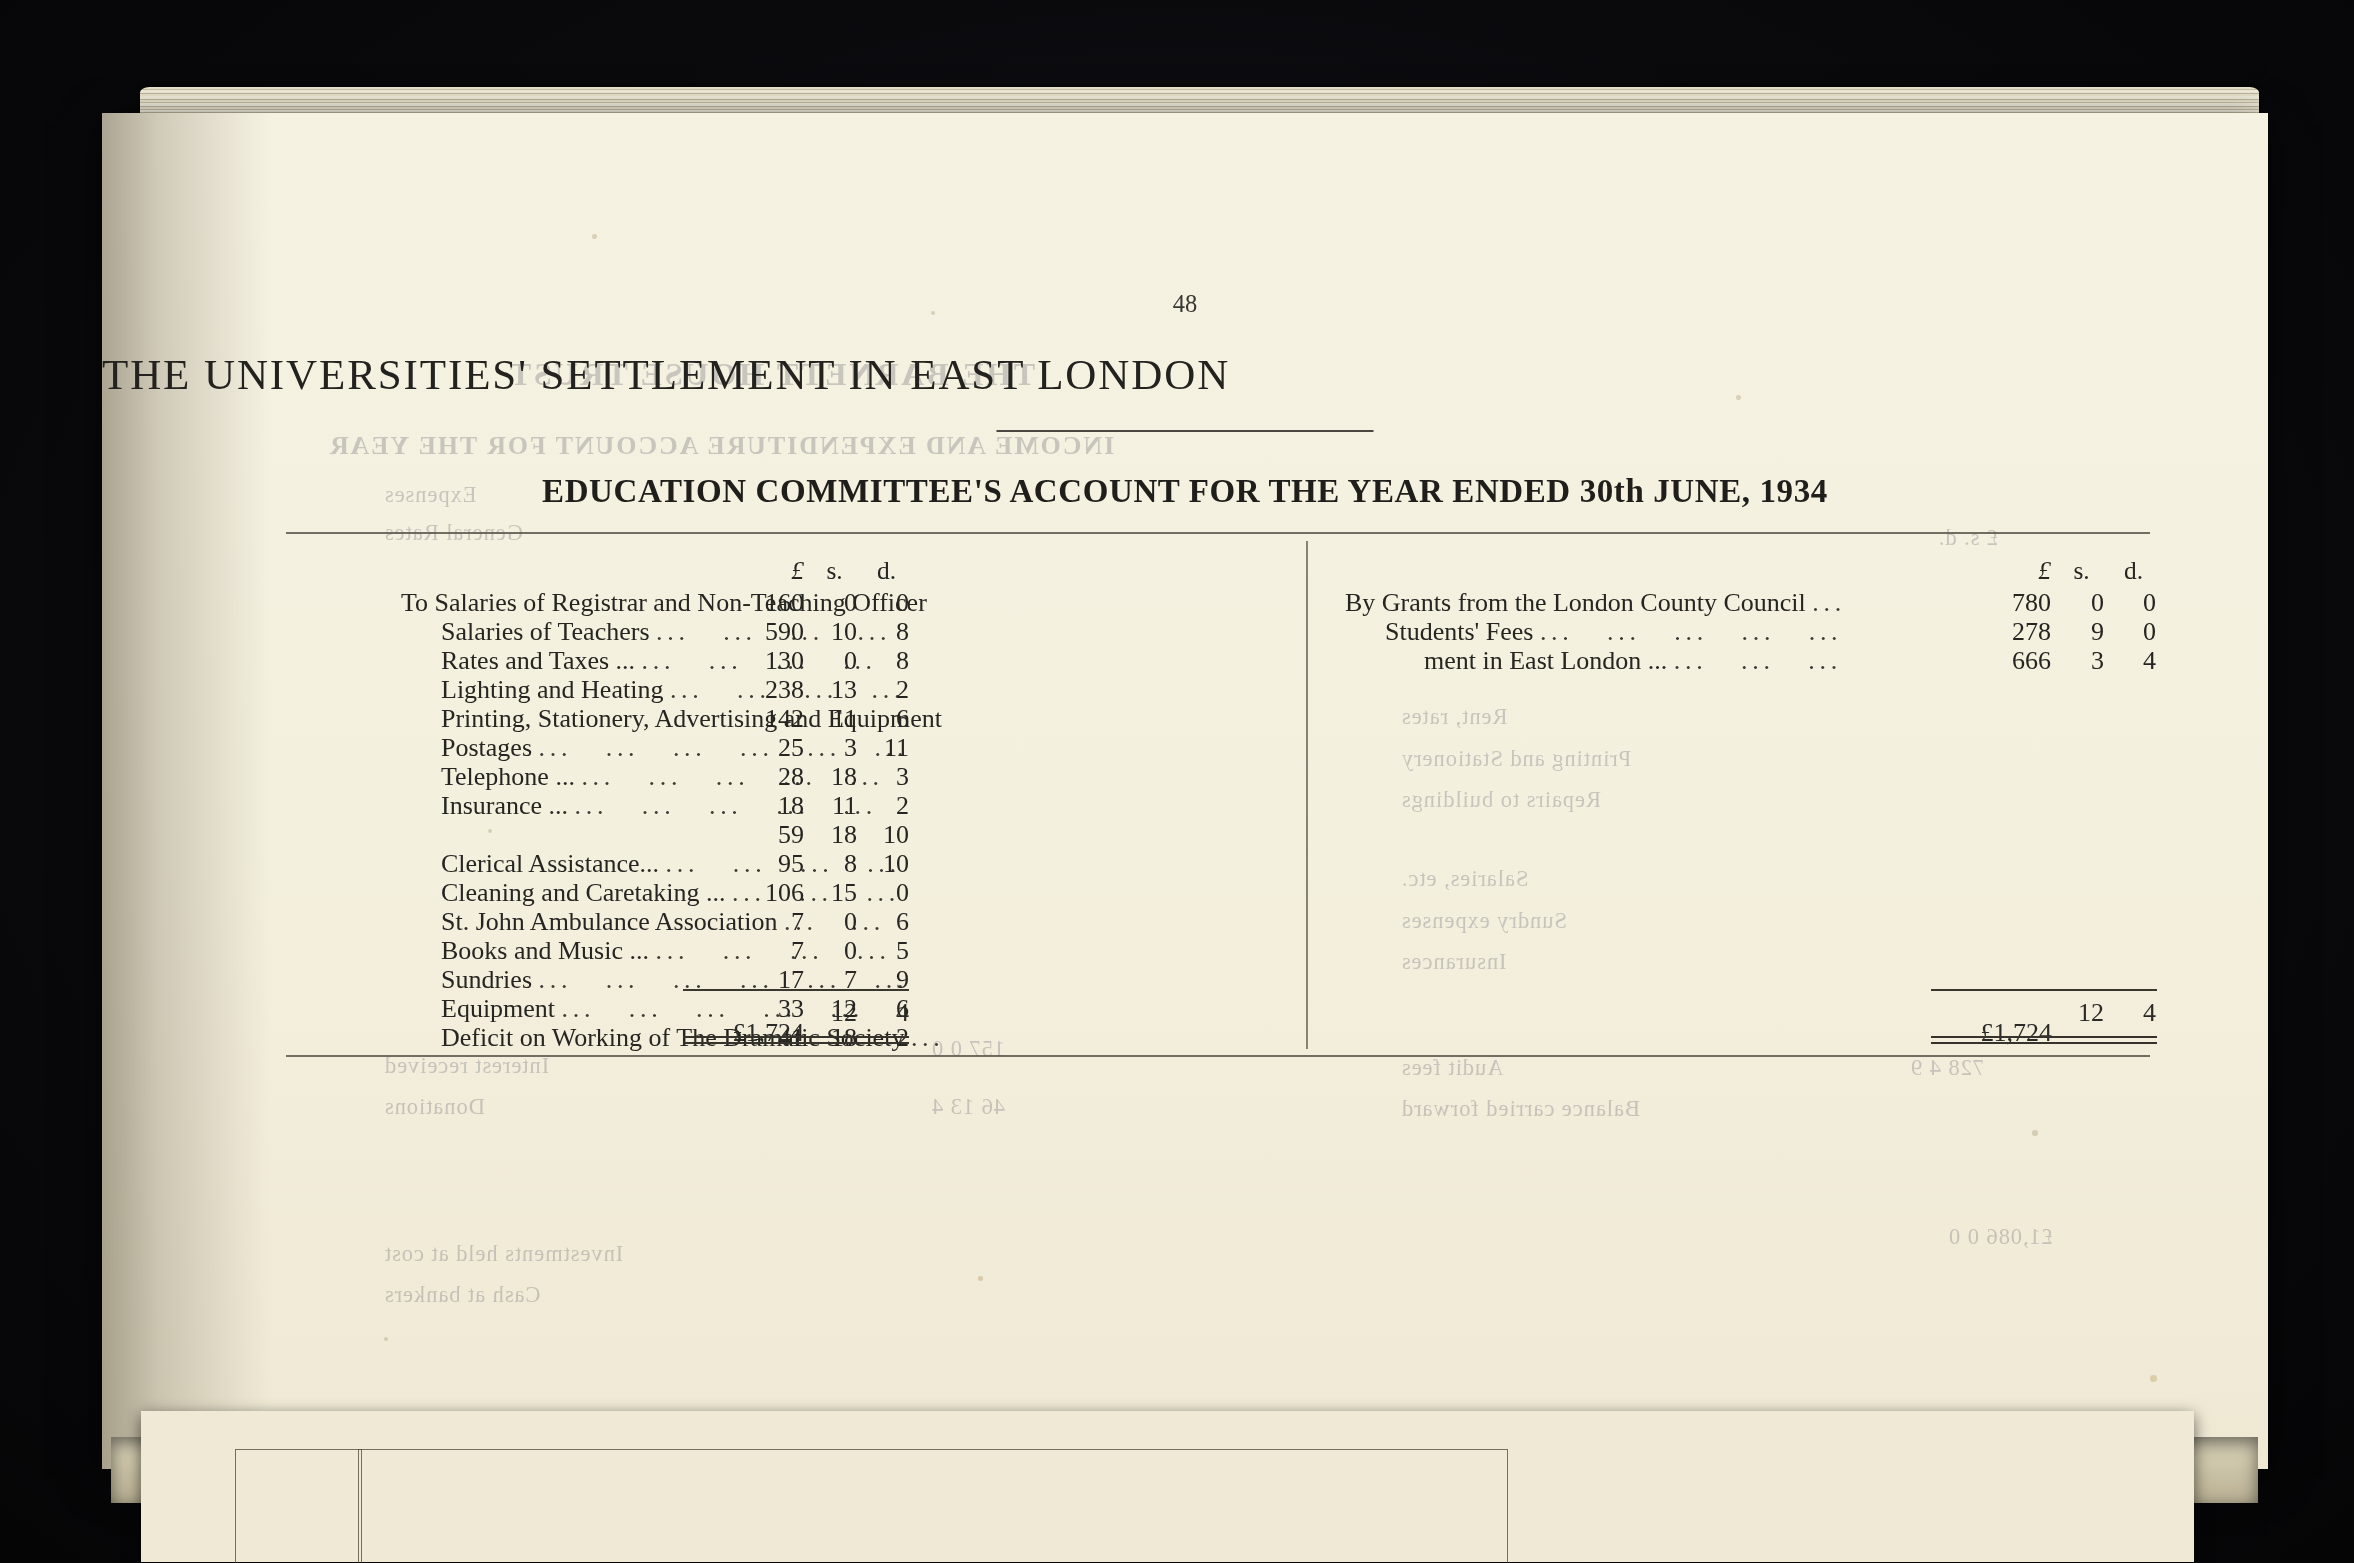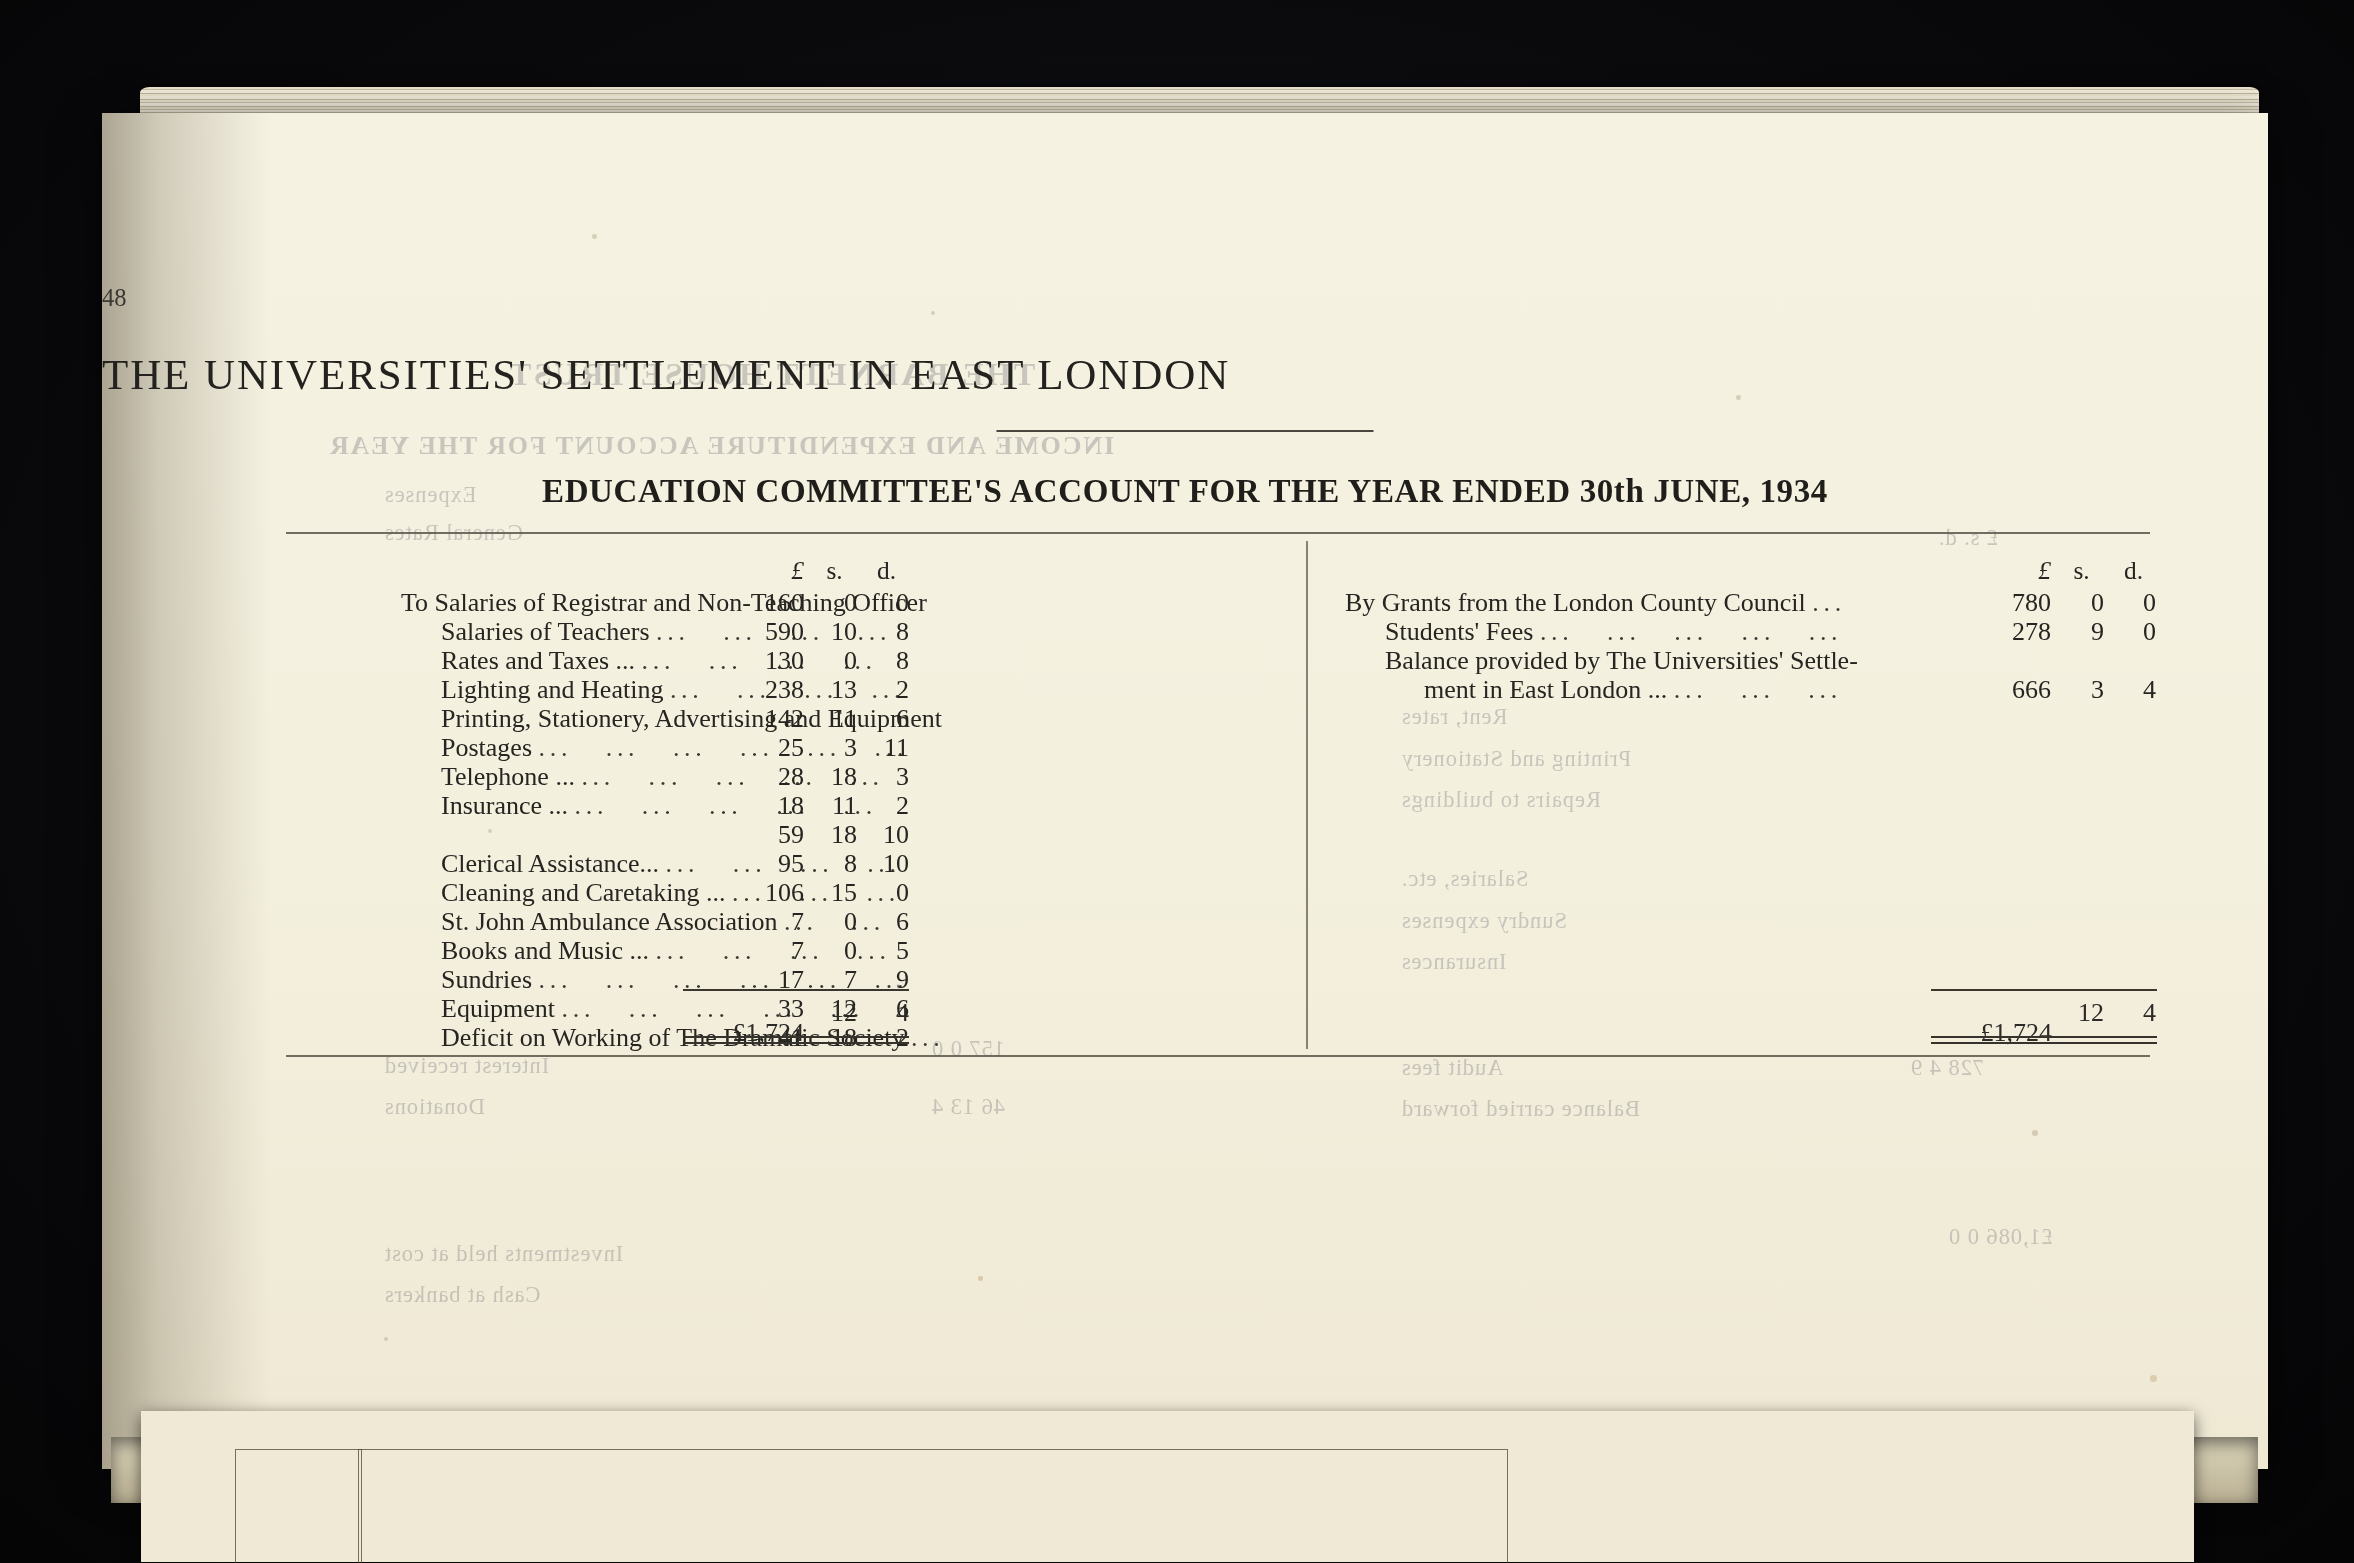--- a/index.html
+++ b/index.html
@@ -119,23 +119,24 @@
   
   #content {
     position: absolute;
     left: 0; top: 0;
     width: 2166px; height: 1356px;
     color: #2b2a26;
   }
 
   .page-number {
     position: absolute;
-    top: 171px;
+    top: 177px;
     left: 0;
     width: 2166px;
+    text-align: center;
     font-size: 24.5px;
     color: #3a3832;
   }
 
   .doc-title {
     position: absolute;
     top: 237px;
     left: 0;
     width: 2166px;
     text-align: left;
@@ -481,23 +482,20 @@
             <span class="amt-d">0</span>
           </div>
 
           <div class="row">
             <span class="desc indent"><span>Students' Fees</span> <span class="dots">...&nbsp;&nbsp;&nbsp;...&nbsp;&nbsp;&nbsp;...&nbsp;&nbsp;&nbsp;...&nbsp;&nbsp;&nbsp;...</span></span>
             <span class="amt-l">278</span>
             <span class="amt-s">9</span>
             <span class="amt-d">0</span>
           </div>
 
-          <div class="row">
-            <span class="desc indent">Balance provided by The Universities' Settle-</span>
-          </div>
 
           <div class="row">
             <span class="desc cont-indent"><span>ment in East London ...</span> <span class="dots">...&nbsp;&nbsp;&nbsp;...&nbsp;&nbsp;&nbsp;...</span></span>
             <span class="amt-l">666</span>
             <span class="amt-s">3</span>
             <span class="amt-d">4</span>
           </div>
         </div>
 
         <div class="totals-left">

